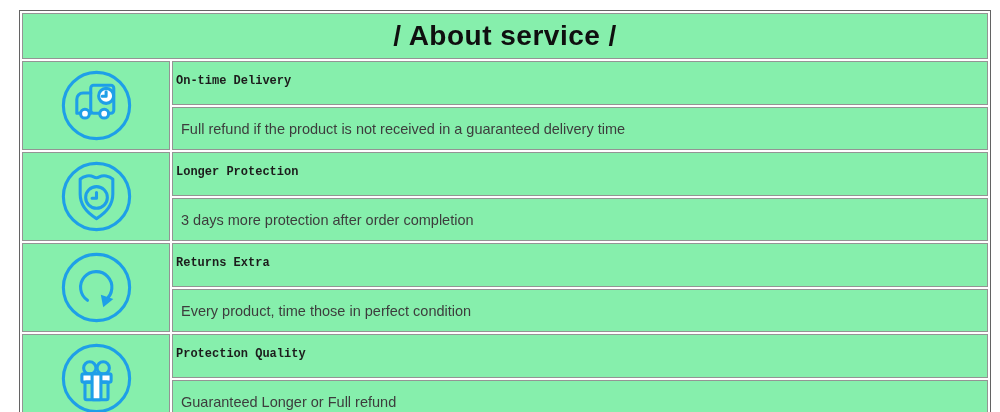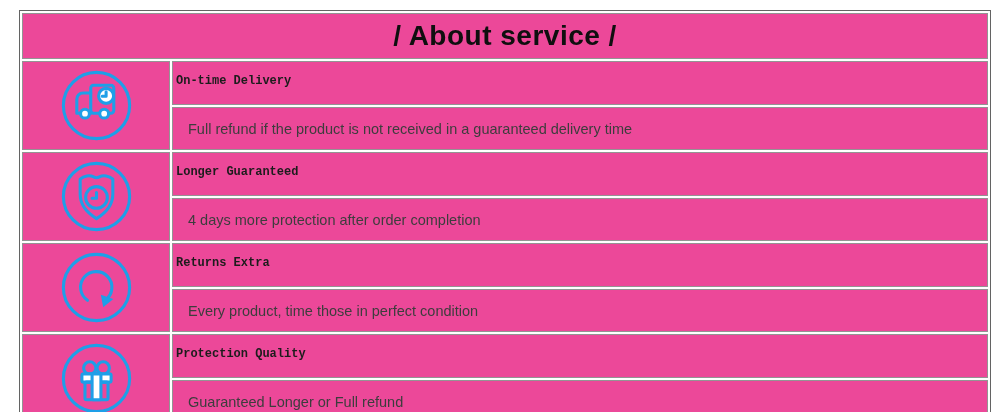--- a/index.html
+++ b/index.html
@@ -15,21 +15,21 @@
     margin: 10px 0 0 19px;
     width: 972px;
     table-layout: fixed;
     border-collapse: separate;
     border-spacing: 2px;
     border: 1px solid #636363;
     background: #ffffff;
   }
   td {
     border: 1px solid #949494;
-    background: #ec4899;
+    background: #86efac;
     vertical-align: middle;
     overflow: hidden;
     margin-top: 40px;
   }
   td.header-cell {
     height: 42px;
     text-align: center;
     font-weight: 700;
     font-size: 28px;
     color: #0f0f0f;
@@ -45,21 +45,21 @@
     font-size: 12px;
     color: #1c1c1c;
     padding: 0 4px 4px 3px;
     font-family: Liberation Mono, monospace;
   }
   td.desc-cell {
     height: 41px;
     font-weight: 400;
     font-size: 14.5px;
     color: #3d3d3d;
-    padding: 0 4px 0 15px;
+    padding: 0 4px 0 8px;
   }
   svg.service-icon {
     width: 73px;
     height: 73px;
     display: inline-block;
     vertical-align: middle;
   }
   svg.service-icon .st {
     fill: none;
     stroke: var(--accent, #1E9FE8);
@@ -113,24 +113,24 @@
 
   <tr>
     <td class="icon-cell" rowspan="2">
       <svg class="service-icon" viewBox="0 0 76 76">
         <circle class="st" cx="38" cy="38" r="34.5"></circle>
         <path class="st" d="M21 20 C25 16.2 31 15.4 35 17.6 C36.8 18.6 39.2 18.6 41 17.6 C45 15.4 51 16.2 55 20 L55 35.5 C55 47.5 47.7 55.2 38 61 C28.3 55.2 21 47.5 21 35.5 Z"></path>
         <circle class="st" cx="38" cy="39" r="11.3"></circle>
         <path class="st" d="M38 33.8 V39.8 H33.4"></path>
       </svg>
     </td>
-    <td class="title-cell">Longer Guaranteed</td>
+    <td class="title-cell">Longer Protection</td>
   </tr>
   <tr>
-    <td class="desc-cell">4 days more protection after order completion</td>
+    <td class="desc-cell">3 days more protection after order completion</td>
   </tr>
 
   <tr>
     <td class="icon-cell" rowspan="2">
       <svg class="service-icon" viewBox="0 0 76 76">
         <circle class="st" cx="38" cy="38" r="34.5"></circle>
         <path class="st" d="M28.6 51.3 A16.3 16.3 0 1 1 47.4 50.9"></path>
         <polygon class="st-f" points="42.5,45.5 55.5,50 45,58.5"></polygon>
       </svg>
     </td>

